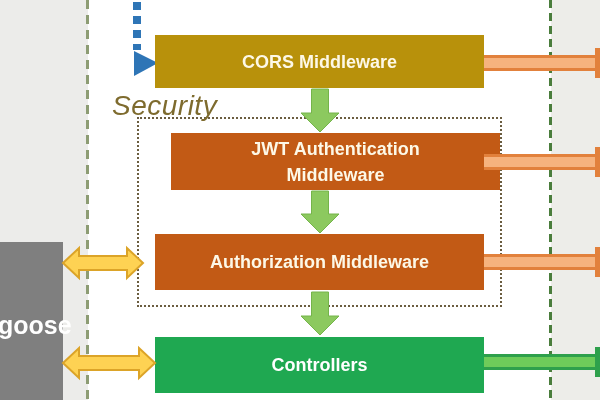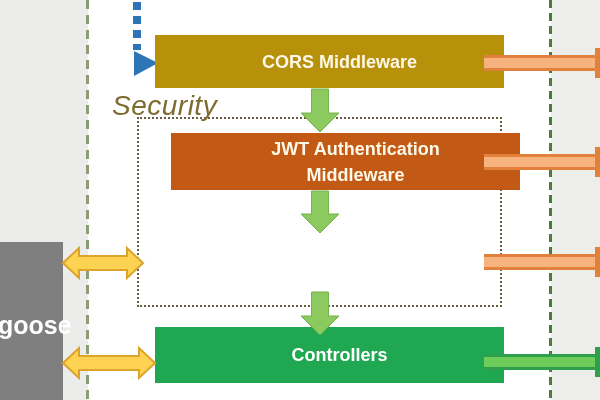--- a/index.html
+++ b/index.html
@@ -18,27 +18,27 @@
   }
   .security-label{
     position:absolute;left:112px;top:90px;
     font-style:italic;font-size:28px;color:var(--security-label);
     letter-spacing:.5px;
   }
 
   .node{
     position:absolute;left:155px;width:329px;
     display:flex;align-items:center;justify-content:center;text-align:center;
-    color:var(--node-text);font-weight:bold;font-size:18px;line-height:26px;padding-left:20px;
+    color:var(--node-text);font-weight:bold;font-size:18px;line-height:26px;
   }
   .node span{display:inline-block;max-width:262px;}
   .node-cors{top:35px;height:53px;background:var(--gold-box);}
   .node-jwt{top:133px;height:57px;background:var(--orange-box);margin-left:16px;}
   .node-authz{top:234px;height:56px;background:var(--orange-box);}
-  .node-controllers{top:327px;height:56px;background:var(--green-box);color:var(--white-text);}
+  .node-controllers{top:337px;height:56px;background:var(--green-box);color:var(--white-text);}
 
   .db-box{
     position:absolute;left:0;top:233px;width:63px;height:167px;background:var(--gray-box);
     display:flex;align-items:center;margin-top:9px;
   }
   .db-box span{
     color:var(--white-text);font-weight:bold;font-size:25px;margin-left:-2px;white-space:nowrap;
   }
 
   .arrow-layer{position:absolute;left:0;top:0;width:600px;height:400px;pointer-events:none;}
@@ -79,20 +79,23 @@
     <line x1="137" y1="2" x2="137" y2="50" style="stroke:var(--blue-connector);stroke-width:8;" stroke-dasharray="8 6"></line>
     <polygon points="134,51 158,63 134,76" style="fill:var(--blue-connector);"></polygon>
   </svg>
 
   <div class="node node-cors">
     <span>CORS Middleware</span>
   </div>
   <div class="node node-jwt">
     <span>JWT Authentication Middleware</span>
   </div>
+  <div class="node node-authz">
+    <span>Authorization Middleware</span>
+  </div>
   <div class="node node-controllers">
     <span>Controllers</span>
   </div>
 
   <div class="db-box">
     <span>goose</span>
   </div>
 
   <svg class="arrow-layer" width="600" height="400" viewBox="0 0 600 400">
     <path d="M311.5,89 L311.5,113 L301,113 L320,132 L339,113 L328.5,113 L328.5,89 Z" style="fill:var(--green-arrow);stroke:var(--green-arrow-edge);stroke-width:1;"></path>

